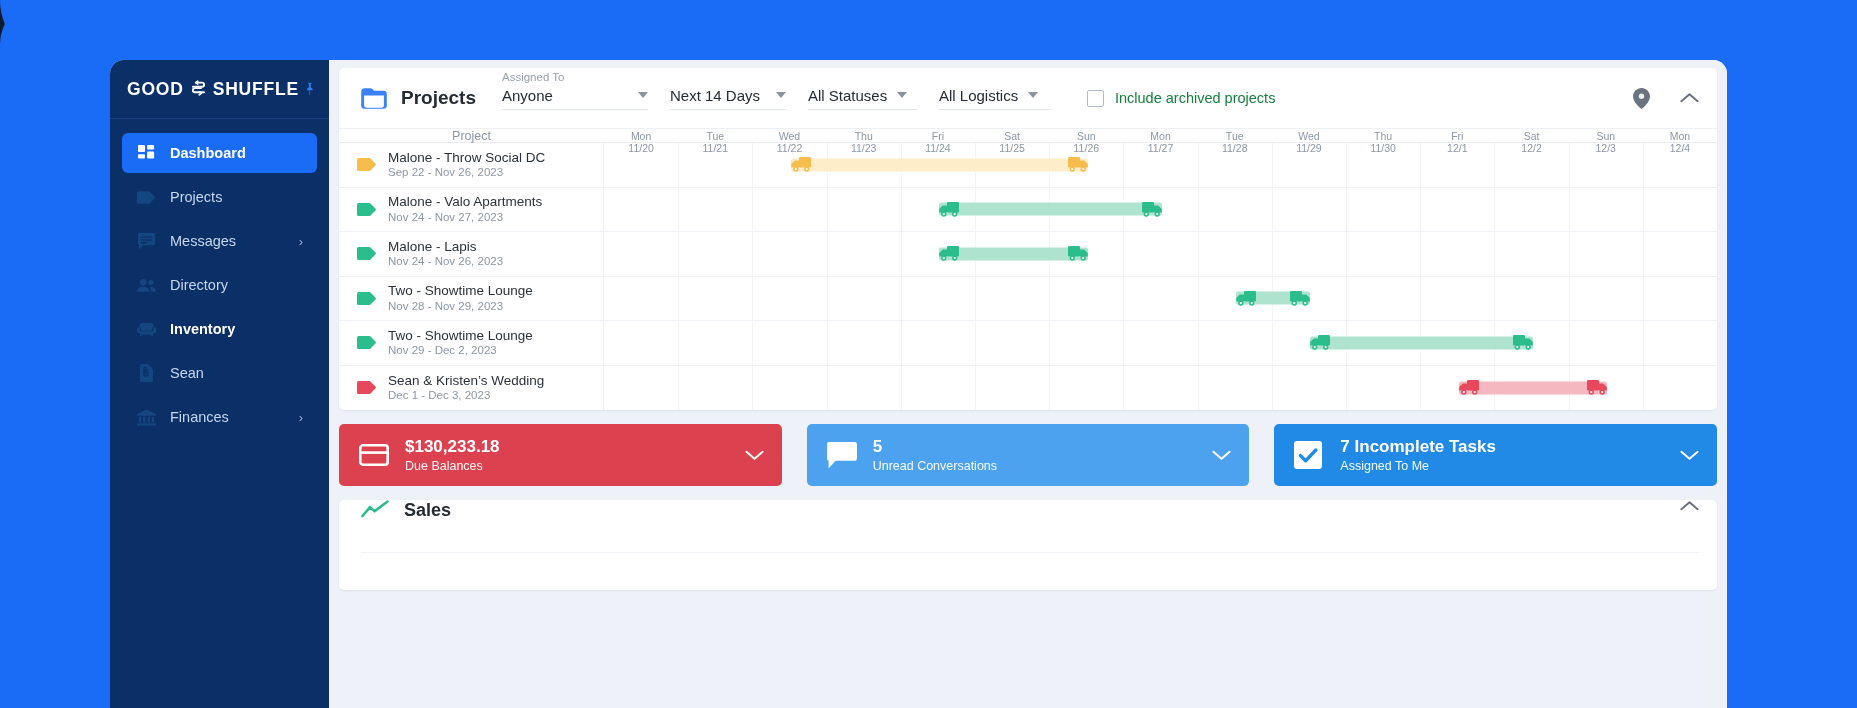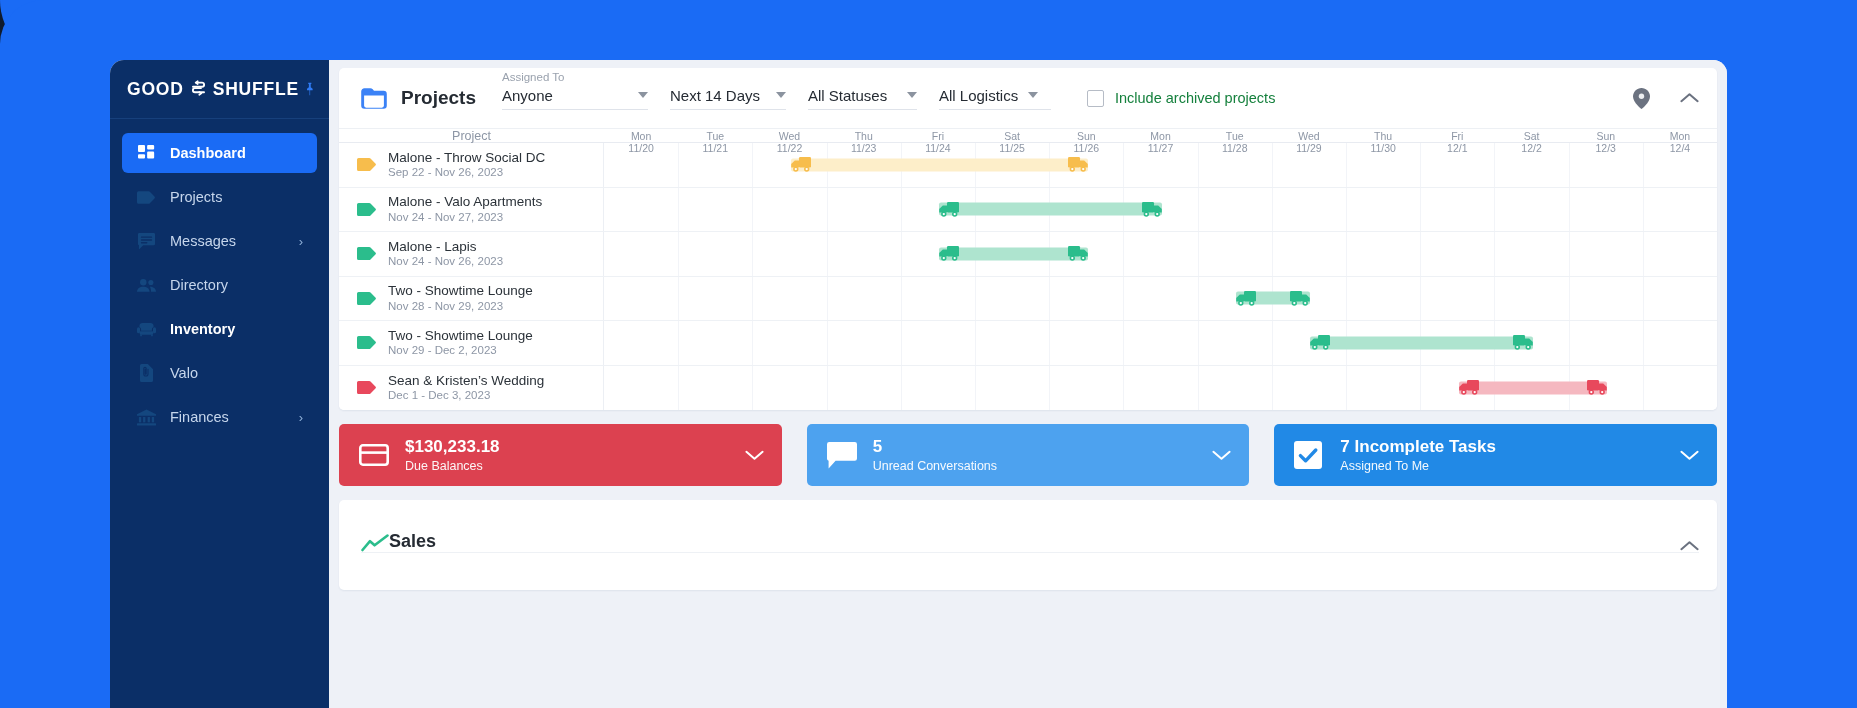--- a/index.html
+++ b/index.html
@@ -110,21 +110,21 @@
   .filter-value { font-size: 15px; color: #252b33; white-space: nowrap; }
   .caret {
     width: 0; height: 0; border-left: 5px solid transparent;
     border-right: 5px solid transparent; border-top: 6px solid #8b939f;
   }
   #filter-assigned { width: 146px; }
   #filter-assigned .filter-row { justify-content: space-between; }
   #filter-range { width: 116px; }
   #filter-range .filter-row { justify-content: space-between; }
   #filter-status { width: 109px; }
-  #filter-status .filter-row { justify-content: space-between; }
+  #filter-status .filter-row { justify-content: flex-start; }
   #filter-logistics { width: 112px; }
   #filter-logistics .filter-row { justify-content: flex-start; }
 
   #archived-wrap { display: flex; align-items: center; gap: 11px; margin-left: 14px; cursor: pointer; }
   #archived-box { width: 17px; height: 17px; border: 1.6px solid #b6bcc6; border-radius: 2px; background:#fff; }
   #archived-label { font-size: 14.5px; color: #15803d; white-space: nowrap; }
   #toolbar-right { margin-left: auto; display: flex; align-items: center; gap: 30px; }
 
   
   #timeline-head {
@@ -191,21 +191,21 @@
   .stat-chevron { margin-left: auto; }
 
   
   #sales-panel {
     margin-top: 14px; background: #fff; border-radius: 5px;
     height: 90px; padding: 0 18px 0 22px;
     display: flex; align-items: flex-start;
     box-shadow: 0 1px 2px rgba(20,40,80,.07);
   }
   #sales-head {
-    display: flex; align-items: flex-end; 
+    display: flex; align-items: flex-start; gap: 15px;
     height: 53px; width: 100%;
     border-bottom: 1px solid #eef1f5;
   }
   #sales-title { font-size: 18px; font-weight: 700; color: #252b33; }
   #sales-chevron { margin-left: auto; }
   svg { display: block; }
 </style>
 </head>
 <body>
 
@@ -296,21 +296,21 @@
         <span>Inventory</span>
       </div>
 
       <div class="nav-item">
         <span class="nav-icon">
           <svg width="15" height="18" viewBox="0 0 15 18" fill="none">
             <path d="M1 1.6A1.6 1.6 0 0 1 2.6 0h6.2L14 5.2v11.2A1.6 1.6 0 0 1 12.4 18H2.6A1.6 1.6 0 0 1 1 16.4V1.6z" fill="currentColor"></path>
             <path d="M9 5.3v4.6a2.1 2.1 0 1 1-4.2 0V4.6a1.2 1.2 0 1 1 2.4 0v5.2a.5.5 0 0 1-1 0V5.3" stroke="#0b2f67" stroke-width="1.1" fill="none" stroke-linecap="round"></path>
           </svg>
         </span>
-        <span>Valo</span>
+        <span>Sean</span>
       </div>
 
       <div class="nav-item">
         <span class="nav-icon">
           <svg width="19" height="17" viewBox="0 0 20 17" fill="currentColor">
             <path d="M10 0 0 5.1v1.6h20V5.1L10 0z"></path>
             <rect x="2" y="8" width="2.4" height="5.6"></rect>
             <rect x="6.4" y="8" width="2.4" height="5.6"></rect>
             <rect x="11.2" y="8" width="2.4" height="5.6"></rect>
             <rect x="15.6" y="8" width="2.4" height="5.6"></rect>

